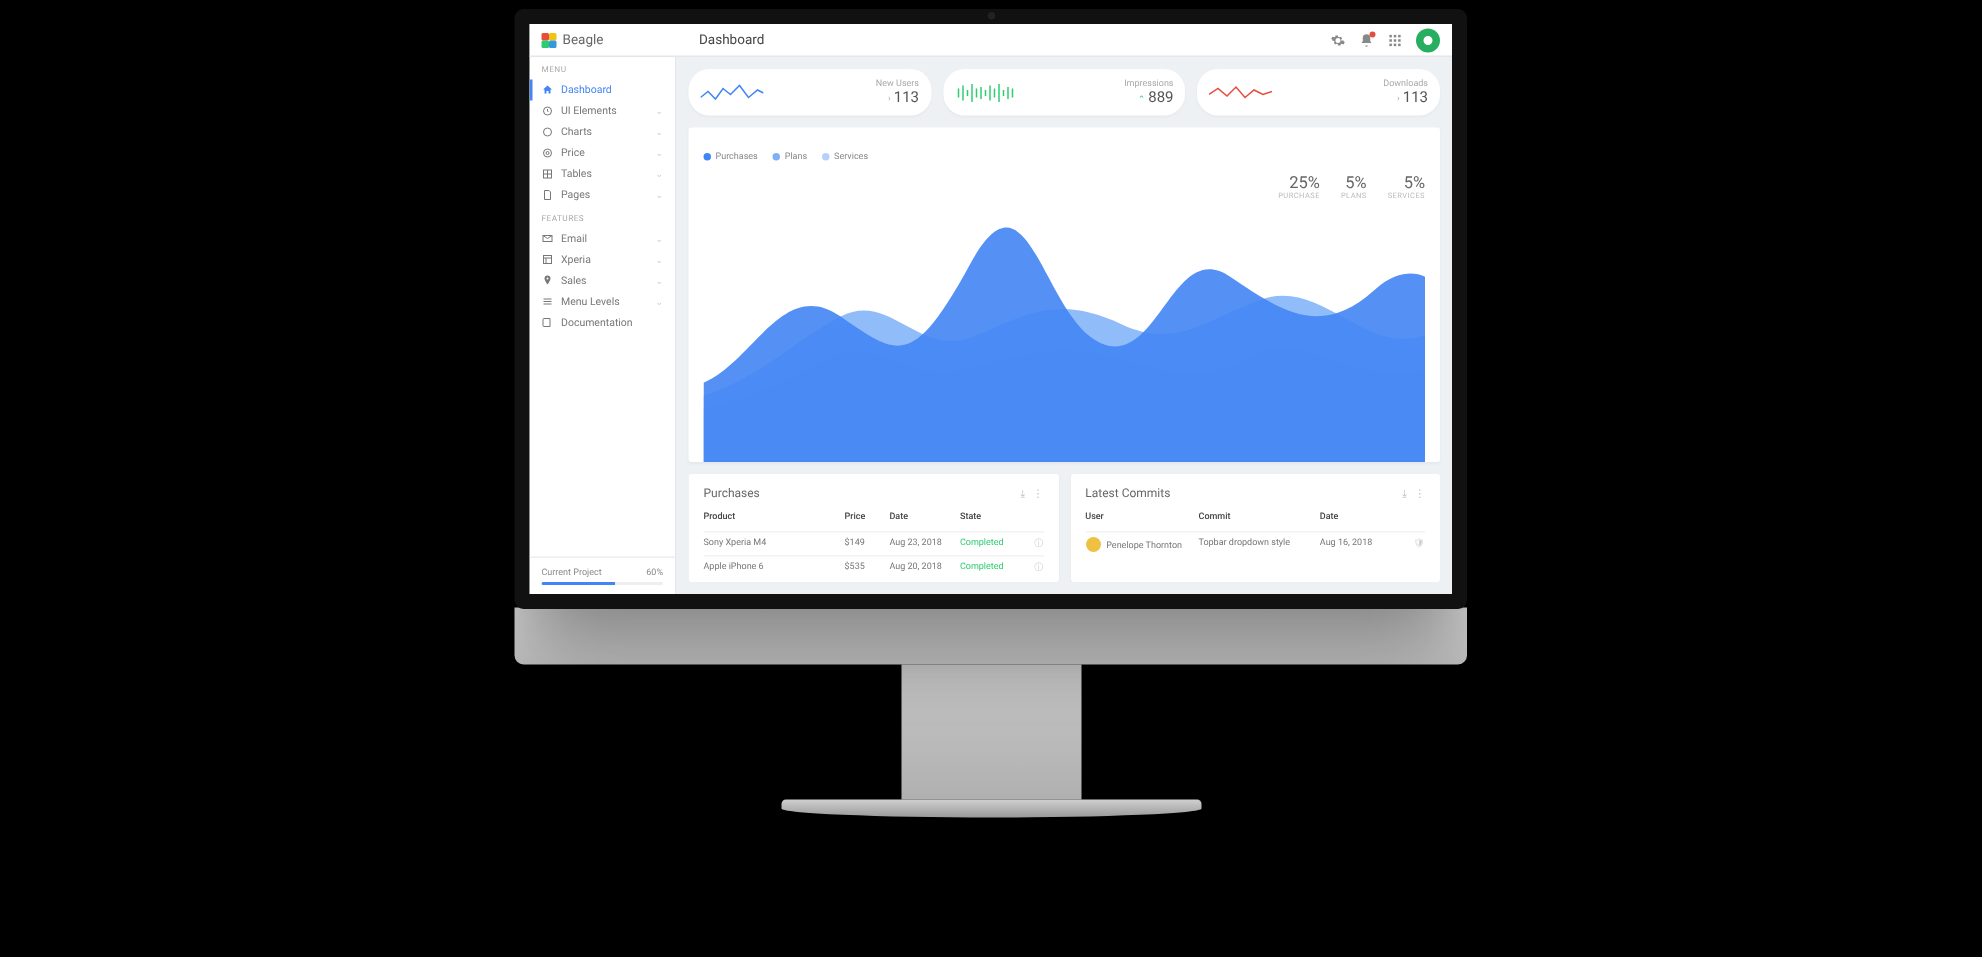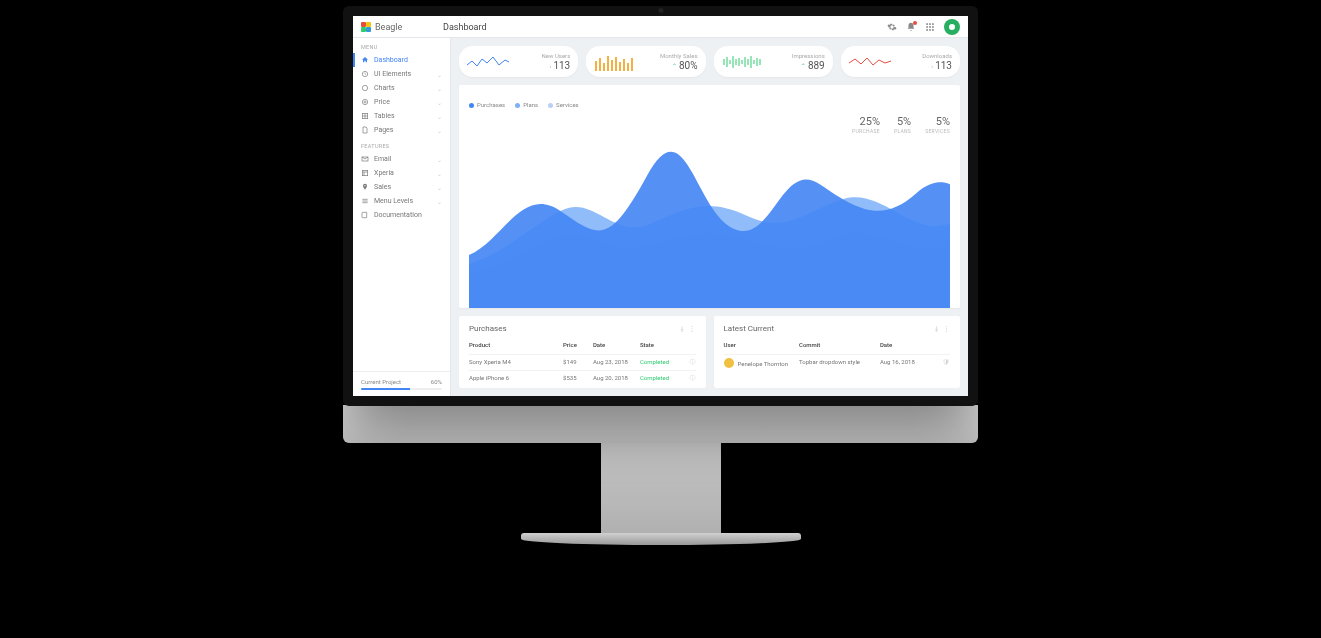--- a/index.html
+++ b/index.html
@@ -45,21 +45,21 @@
 .topbar {
   height: 22px;
   background: #fff;
   border-bottom: 1px solid #e3e6ea;
   display: flex;
   align-items: center;
   padding: 0 8px;
 }
 .logo {
   display: flex; align-items: center; gap: 4px;
-  width: 82px;
+  width: 105px;
 }
 .logo-mark {
   width: 10px; height: 10px; position: relative;
 }
 .logo-mark span { position: absolute; width: 5px; height: 5px; border-radius: 1px; }
 .lm-r { background:#e74c3c; top:0;left:0;}
 .lm-y { background:#f1c40f; top:0;right:0;}
 .lm-g { background:#2ecc71; bottom:0;left:0;}
 .lm-b { background:#3498db; bottom:0;right:0;}
 .logo-text { font-size: 9px; color: #666; font-weight: 400; }
@@ -336,43 +336,20 @@
               <div class="stat-meta">
                 <div class="stat-label">New Users</div>
                 <div class="stat-value-row">
                     <span class="stat-caret down">›</span>
                     <span class="stat-value">113</span>
                   </div>
               </div>
             </div>
             <div class="stat-card">
               <svg class="stat-spark" viewBox="0 0 42 18">
-                  <g fill="#f5b041">
-                    <rect x="1" y="8" width="2" height="10"></rect>
-                    <rect x="5" y="5" width="2" height="13"></rect>
-                    <rect x="9" y="10" width="2" height="8"></rect>
-                    <rect x="13" y="3" width="2" height="15"></rect>
-                    <rect x="17" y="7" width="2" height="11"></rect>
-                    <rect x="21" y="4" width="2" height="14"></rect>
-                    <rect x="25" y="9" width="2" height="9"></rect>
-                    <rect x="29" y="6" width="2" height="12"></rect>
-                    <rect x="33" y="10" width="2" height="8"></rect>
-                    <rect x="37" y="5" width="2" height="13"></rect>
-                  </g>
-                </svg>
-              <div class="stat-meta">
-                <div class="stat-label">Monthly Sales</div>
-                <div class="stat-value-row">
-                    <span class="stat-caret up">⌃</span>
-                    <span class="stat-value">80%</span>
-                  </div>
-              </div>
-            </div>
-            <div class="stat-card">
-              <svg class="stat-spark" viewBox="0 0 42 18">
                   <g stroke="#2ecc71" stroke-width="1">
                     <line x1="2" y1="6" x2="2" y2="12"></line>
                     <line x1="5" y1="4" x2="5" y2="14"></line>
                     <line x1="8" y1="7" x2="8" y2="11"></line>
                     <line x1="11" y1="3" x2="11" y2="15"></line>
                     <line x1="14" y1="6" x2="14" y2="12"></line>
                     <line x1="17" y1="5" x2="17" y2="13"></line>
                     <line x1="20" y1="7" x2="20" y2="11"></line>
                     <line x1="23" y1="4" x2="23" y2="14"></line>
                     <line x1="26" y1="6" x2="26" y2="12"></line>
@@ -459,21 +436,21 @@
                   <div class="col-prod">Apple iPhone 6</div>
                   <div class="col-price">$535</div>
                   <div class="col-date">Aug 20, 2018</div>
                   <div class="col-state">Completed</div>
                   <div class="col-info">ⓘ</div>
                 </div>
               </div>
             </div>
             <div class="panel bottom-panel">
               <div class="bp-head">
-                <div class="bp-title">Latest Current</div>
+                <div class="bp-title">Latest Commits</div>
                 <div class="bp-icons">
                     <span>⤓</span>
                     <span>⋮</span>
                   </div>
               </div>
               <div class="bp-table">
                 <div class="bp-tr">
                   <div class="bp-th col-user">User</div>
                   <div class="bp-th col-commit">Commit</div>
                   <div class="bp-th col-cdate">Date</div>

